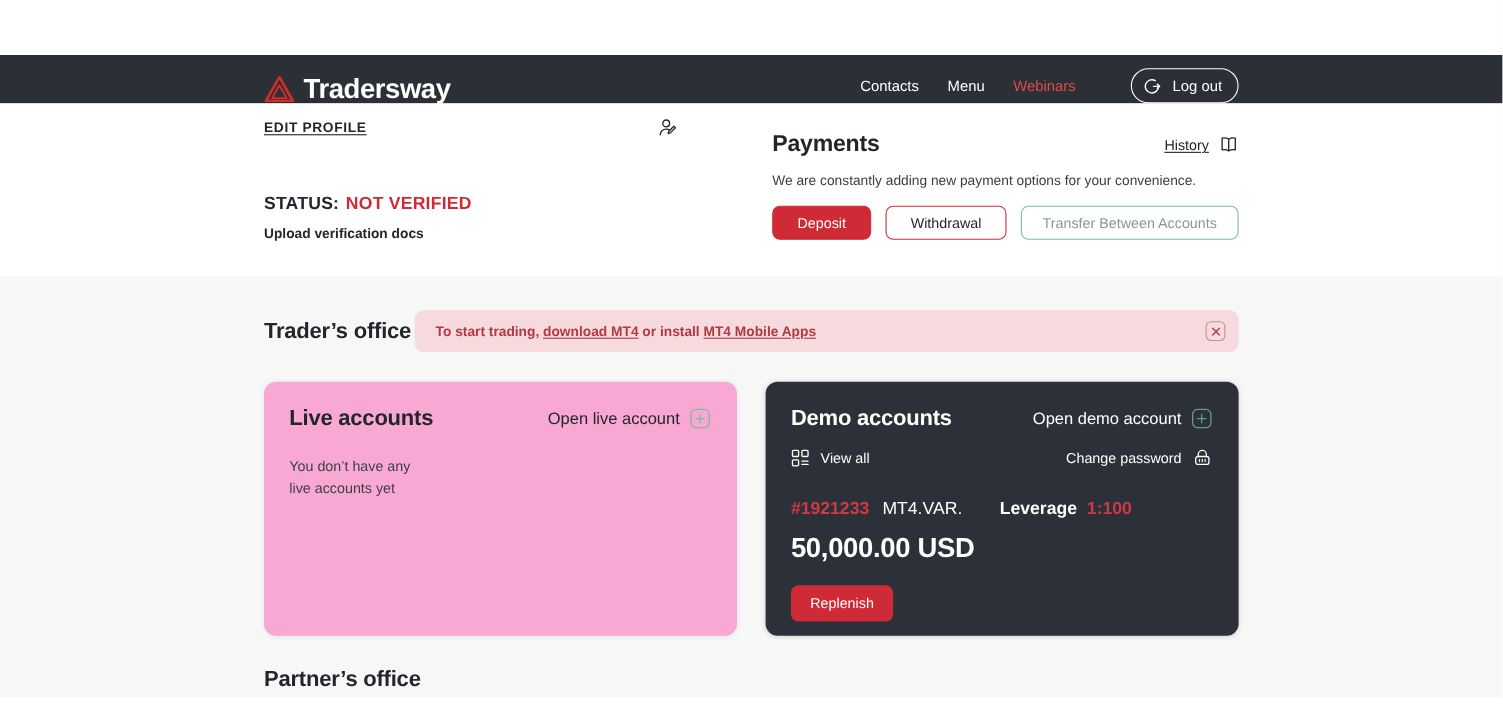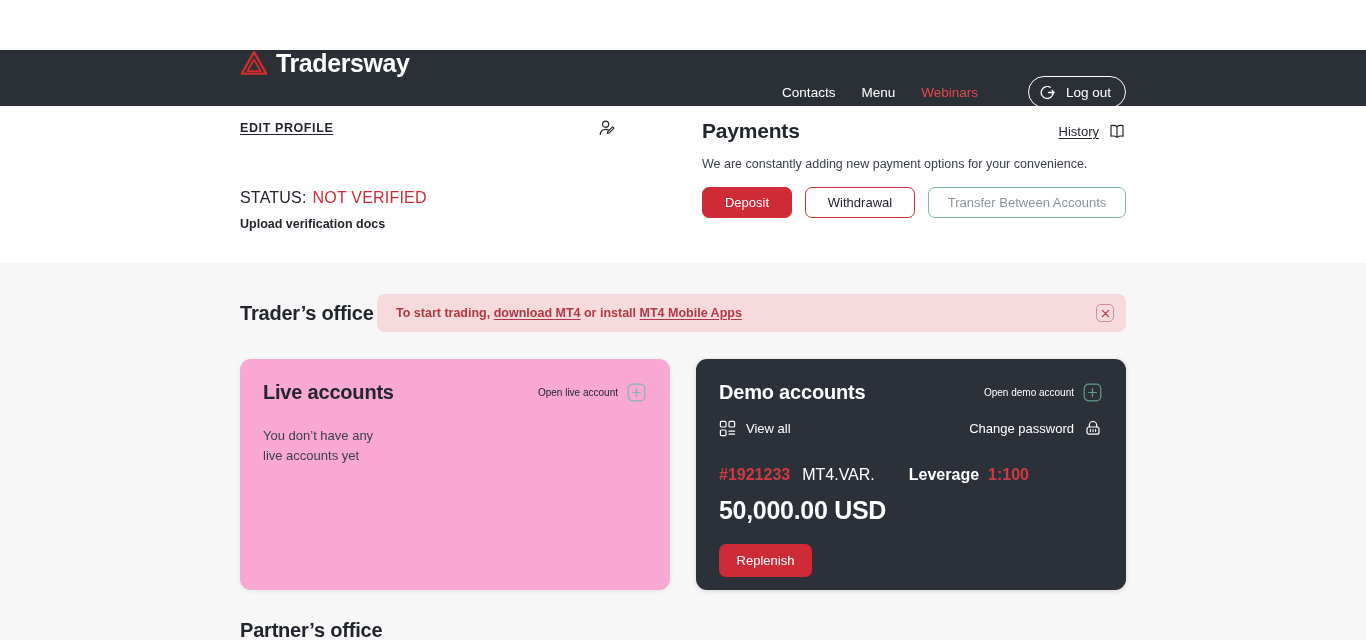--- a/index.html
+++ b/index.html
@@ -18,27 +18,26 @@
   }
 
   
   .top-strip {
     height: 50px;
     background: #ffffff;
   }
 
   
   .header {
-    height: 56px;
+    height: 44px;
     background: #2b2f36;
     display: flex;
-    align-items: flex-start;
+    align-items: flex-end;
     padding: 0 240px;
     position: relative;
-    flex-direction: column;
   }
 
   .brand {
     display: flex;
     align-items: center;
     gap: 8px;
     text-decoration: none;
   }
 
   .brand-mark {
@@ -116,37 +115,37 @@
     letter-spacing: 0.6px;
     color: #22262c;
     text-decoration: underline;
     text-underline-offset: 2px;
     cursor: pointer;
   }
 
   .status-line {
     margin-top: 52px;
     font-size: 16px;
-    font-weight: 400;
+    font-weight: 700;
     letter-spacing: 0.2px;
   }
   .status-label { color: #22262c; }
   .status-value { color: #cf2b37; margin-left: 6px; }
 
   .upload-docs {
     margin-top: 10px;
     font-size: 12.5px;
     font-weight: 600;
     color: #22262c;
     cursor: pointer;
   }
 
   .band-right {
     flex: 1;
-    padding-top: 13px;
+    padding-top: 25px;
   }
 
   .pay-head {
     display: flex;
     align-items: flex-start;
   }
 
   .pay-title {
     font-size: 21px;
     font-weight: 700;
@@ -305,21 +304,21 @@
   }
 
   .card-action {
     margin-left: auto;
     display: flex;
     align-items: center;
     gap: 9px;
     cursor: pointer;
   }
   .card-action-label {
-    font-size: 10px;
+    font-size: 15px;
   }
   .card-live .card-action-label { color: #22262c; }
   .card-demo .card-action-label { color: #ffffff; }
 
   .empty-text {
     margin-top: 22px;
     font-size: 13px;
     line-height: 20px;
     color: #3a3f46;
   }

